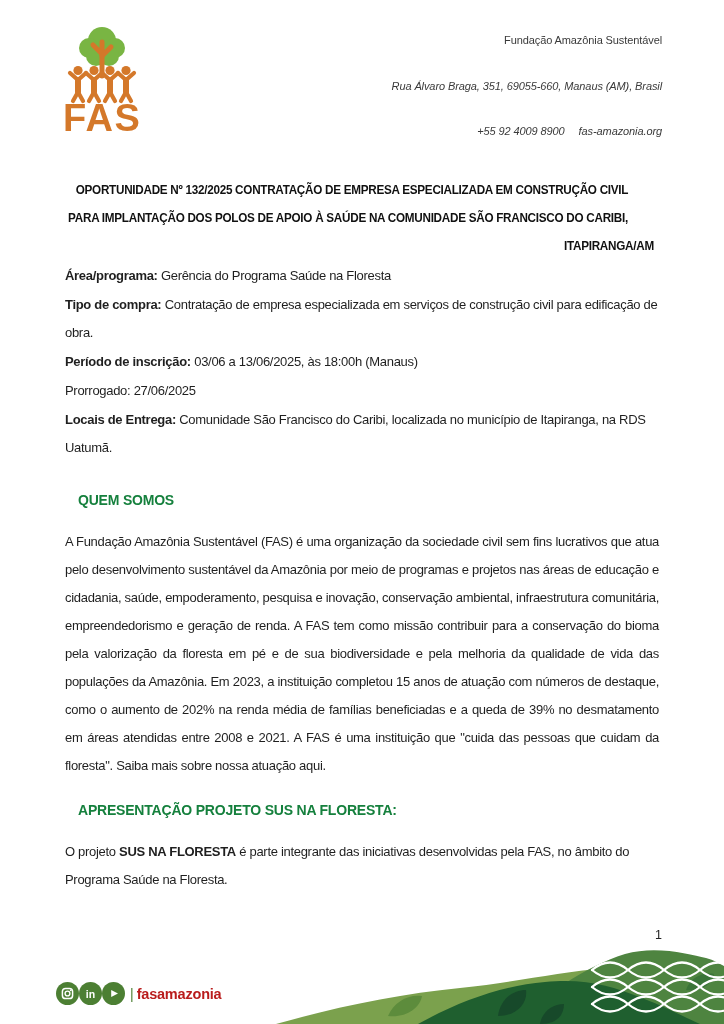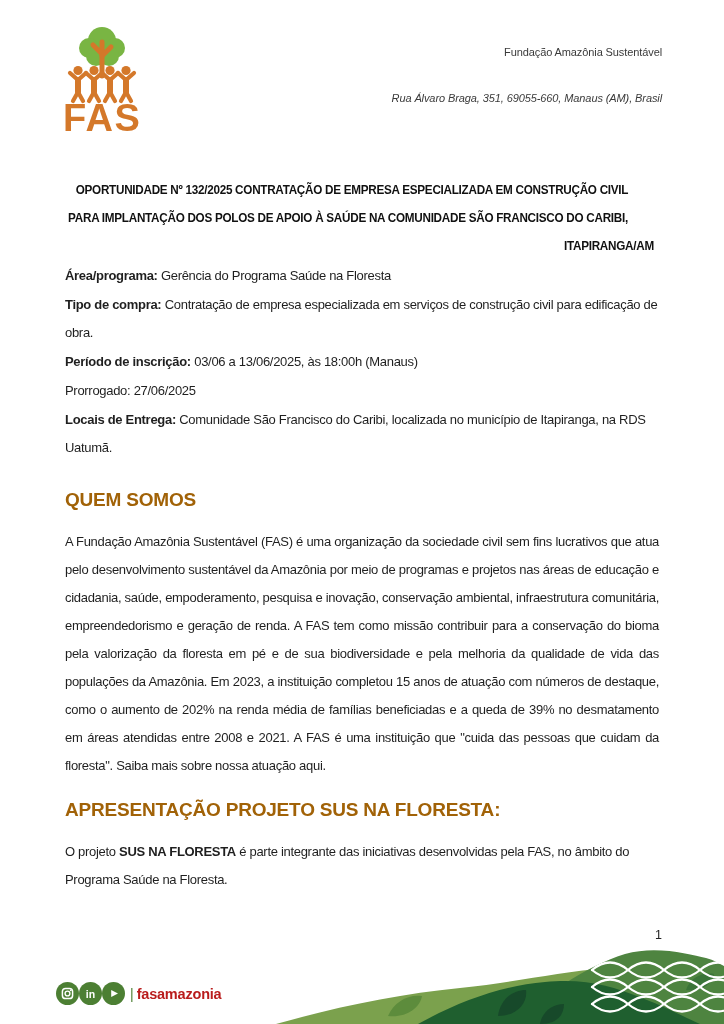--- a/index.html
+++ b/index.html
@@ -3,36 +3,36 @@
 <meta charset="utf-8">
 <style>
   html,body{margin:0;padding:0;}
   body{
     width:724px;height:1024px;position:relative;overflow:hidden;
     background:#ffffff;color:#1c1c1c;
     font-family:"Liberation Sans", sans-serif;
   }
   
   .logo{position:absolute;left:60px;top:26px;width:110px;height:112px;}
-  .contact{position:absolute;right:62px;top:44px;text-align:right;
+  .contact{position:absolute;right:62px;top:32px;text-align:right;
     font-size:11px;line-height:17.5px;color:#3a3a3a;letter-spacing:-0.1px;}
   .contact .it{font-style:italic;margin-top:28px;}
   .contact .gap{display:inline-block;width:14px;}
   
   .doc-title{position:absolute;left:65px;top:176px;width:594px;
     display:flex;flex-direction:column;align-items:flex-end;}
   .doc-title .tline{font-weight:bold;font-size:13px;letter-spacing:-0.3px;
     line-height:28px;white-space:nowrap;transform:scaleX(0.9);transform-origin:50% 50%;color:#111;}
   
   .content{position:absolute;left:65px;top:262px;width:594px;
     font-size:13px;line-height:28px;letter-spacing:-0.3px;color:#1f1f1f;}
   .content p{margin:0 0 1px 0;}
   .content p.para{margin:14px 0 0 0;}
   .content .just{text-align:justify;}
-  h2.sec{font-size:19px;line-height:28px;margin:24px 0 0 0;color:#a16207;letter-spacing:-0.2px;}
+  h2.sec{font-size:14px;line-height:28px;margin:24px 0 0 13px;color:#15803d;letter-spacing:-0.2px;}
   h2.sec2{margin-top:16px;}
   .link-plain{color:inherit;text-decoration:none;cursor:pointer;}
   
   .pagenum{position:absolute;top:928px;right:62px;font-size:12.5px;color:#222;}
   
   .hills{position:absolute;left:0;bottom:0;width:724px;height:100px;display:block;}
   .social{position:absolute;left:56px;top:982px;display:flex;align-items:center;z-index:5;}
   .social .sicon{width:23px;height:23px;display:block;cursor:pointer;}
   .social .divider{font-size:14px;margin:0 3px 0 5px;font-weight:400;}
   .social .handle{font-size:14.5px;font-weight:700;letter-spacing:-0.2px;cursor:pointer;}
@@ -76,20 +76,21 @@
       <circle cx="34" cy="44.5" r="4.6"></circle>
     <circle cx="50" cy="44.5" r="4.6"></circle>
       <circle cx="66" cy="44.5" r="4.6"></circle>
   </g>
   <text x="3" y="105" font-size="38" font-weight="bold" letter-spacing="1.5" fill="#d4782a">FAS</text>
 </svg>
 
 <div class="contact">
   <div>Fundação Amazônia Sustentável</div>
   <div class="it">Rua Álvaro Braga, 351, 69055-660, Manaus (AM), Brasil</div>
+  <div class="it"><span>+55 92 4009 8900</span><span class="gap"></span><span>fas-amazonia.org</span></div>
 </div>
 
 <div class="doc-title">
   <div class="tline">OPORTUNIDADE Nº 132/2025 CONTRATAÇÃO DE EMPRESA ESPECIALIZADA EM CONSTRUÇÃO CIVIL</div>
   <div class="tline">PARA IMPLANTAÇÃO DOS POLOS DE APOIO À SAÚDE NA COMUNIDADE SÃO FRANCISCO DO CARIBI,</div>
   <div class="tline">ITAPIRANGA/AM</div>
 </div>
 
 <div class="content">
 

